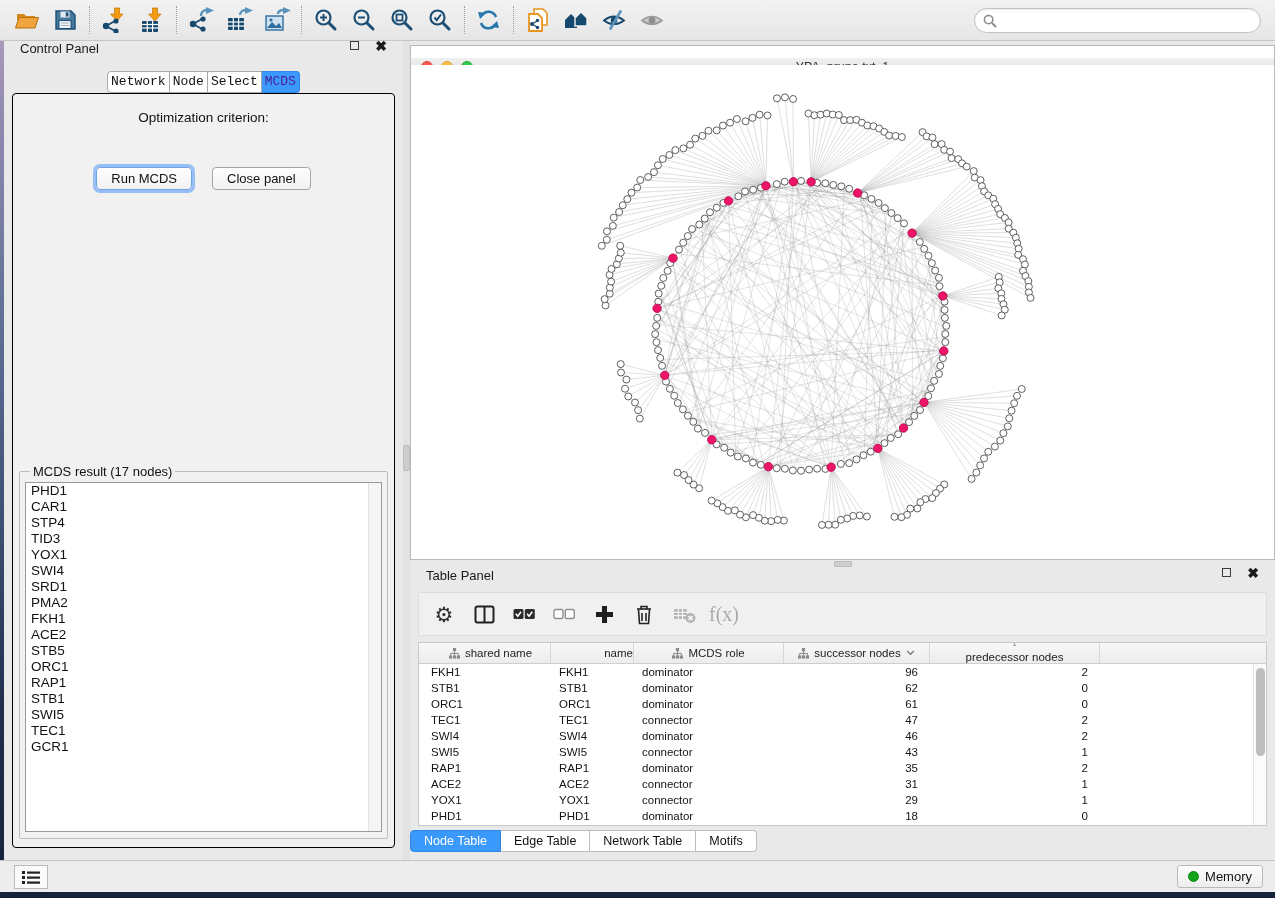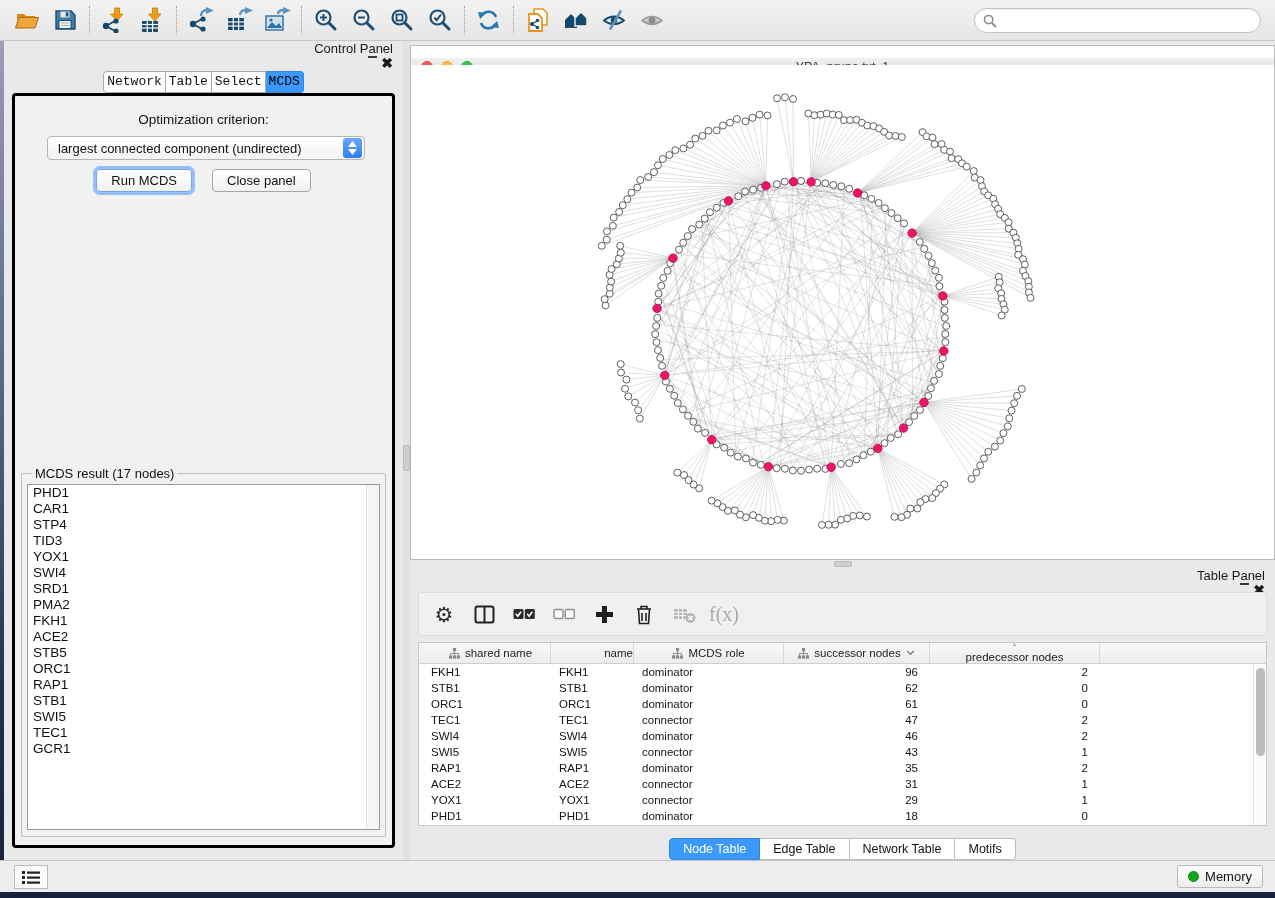--- a/index.html
+++ b/index.html
@@ -16,35 +16,35 @@
   .tbtn { width:38px; height:34px; border:none; background:transparent; display:flex;
     align-items:center; justify-content:center; cursor:pointer; }
   .tsep { width:1px; height:28px; border-left:1px dotted #9f9f9f; margin:0 5px; }
   .search-field { position:absolute; right:14px; top:8px; width:287px; height:25px;
     background:#fff; border:1px solid #c2c2c2; border-radius:13px;
     display:flex; align-items:center; padding-left:8px; box-shadow:inset 0 1px 2px rgba(0,0,0,.08); }
   .search-field input { border:none; outline:none; flex:1; height:20px; font-size:12px; background:transparent; }
 
   
   .control-panel { position:absolute; left:0; top:41px; width:399px; height:819px; background:#e9e9e9; }
-  .panel-header { position:absolute; left:0; right:0; top:0; height:26px; display:flex; align-items:flex-end;
-    padding:0 10px; font-size:13px; color:#1a1a1a;flex-direction:column; }
+  .panel-header { position:absolute; left:0; right:0; top:0; height:26px; display:flex; align-items:flex-start;
+    padding:0 16px; font-size:13px; color:#1a1a1a; }
   .panel-header .spacer { flex:1; }
   .float-box { width:9px; height:9px; border:1.5px solid #3a3a3a; display:inline-block; margin-right:16px; cursor:pointer; }
   .close-x { font-size:14px; font-weight:bold; color:#1a1a1a; line-height:10px; cursor:pointer; }
 
   .cp-tabs { position:absolute; top:30px; left:0; right:0; height:22px; display:flex; justify-content:center; }
   .cp-tab { font-size:13px; padding:2px 3px; background:#fff; border:1px solid #a9a9a9; border-left:none;
     color:#111; line-height:16px; cursor:pointer;font-family:Liberation Mono, monospace; }
   .cp-tab:first-child { border-left:1px solid #a9a9a9; border-radius:4px 0 0 4px; }
   .cp-tab:last-child { border-radius:0 4px 4px 0; }
-  .cp-tab.active { background:#3b99fc; border-color:#2e86e8; color:#000000; }
+  .cp-tab.active { background:#3b99fc; border-color:#2e86e8; color:#4c1d95; }
 
   .cp-content { position:absolute; left:8px; right:8px; top:52px; bottom:12px;
-    background:#f1f1f1; border:3px solid #000000; border-radius:4px; }
+    background:#f1f1f1; border:1px solid #000000; border-radius:4px; }
   .opt-label { position:absolute; top:16px; left:0; right:0; text-align:center; font-size:13.5px; color:#111; }
   .select-box { position:absolute; top:40px; left:32px; width:318px; height:24px; background:linear-gradient(#ffffff,#f3f3f3);
     border:1px solid #b5b5b5; border-radius:4px; display:flex; align-items:center; cursor:pointer; }
   .select-box .sel-text { flex:1; font-size:13px; color:#111; padding-left:10px; white-space:nowrap; overflow:hidden; }
   .select-stepper { width:19px; height:20px; margin-right:2px; border-radius:3px;
     background:linear-gradient(#69aaf9,#2f7cf6); display:flex; flex-direction:column; align-items:center; justify-content:center; gap:2px; }
   .btn-row { position:absolute; top:73px; left:0; right:0; display:flex; justify-content:center; gap:20px; }
   .jbtn { height:23px; padding:0 14px; font-size:13px; color:#111; background:linear-gradient(#ffffff,#f1f1f1);
     border:1px solid #a5a5a5; border-radius:4px; cursor:pointer; font-family:"Liberation Sans",sans-serif; }
   .jbtn.focused { box-shadow:0 0 0 3px rgba(110,170,246,.7); border-color:#6ea6e8; }
@@ -93,21 +93,21 @@
   .trow { display:flex; height:16px; align-items:center; cursor:default; }
   .tcell { font-size:11.5px; color:#141414; white-space:nowrap; overflow:hidden; }
   .c0 { width:132px; padding-left:12px; }
   .c1 { width:83px;  padding-left:8px; }
   .c2 { width:150px; padding-left:8px; }
   .c3 { width:146px; text-align:right; padding-right:12px; }
   .c4 { width:170px; text-align:right; padding-right:12px; }
   .tbl-scroll { position:absolute; right:0; top:21px; bottom:0; width:13px; background:#fbfbfb; border-left:1px solid #e4e4e4; }
   .tbl-thumb { position:absolute; left:2px; top:4px; width:9px; height:88px; background:#bdbdbd; border-radius:5px; }
 
-  .tp-tabs { position:absolute; left:0; right:0; bottom:0; height:22px; display:flex; justify-content:center; }
+  .tp-tabs { position:absolute; left:0; right:0; bottom:8px; height:22px; display:flex; }
   .tp-tab { font-size:12.5px; padding:3px 13px; background:#fff; border:1px solid #bdbdbd; border-left:none; color:#111; cursor:pointer; }
   .tp-tab:first-child { border-left:1px solid #bdbdbd; border-radius:4px 0 0 4px; }
   .tp-tab:last-child { border-radius:0 4px 4px 0; }
   .tp-tab.active { background:#3b99fc; border-color:#2e86e8; color:#fff; }
 
   
   .status-bar { position:absolute; left:-4px; right:0; bottom:0; height:32px; background:#ededed; border-top:1px solid #c6c6c6; }
   .list-btn { position:absolute; left:14px; top:4px; width:34px; height:24px; background:#fafafa; border:1px solid #bbb; display:flex; align-items:center; justify-content:center; cursor:pointer; }
   .memory-btn { position:absolute; right:12px; top:4px; height:23px; padding:0 10px; background:linear-gradient(#fdfdfd,#ededed);
     border:1px solid #b9b9b9; border-radius:3px; display:flex; align-items:center; gap:6px; font-size:13px; color:#111; cursor:pointer; }
@@ -281,37 +281,26 @@
 
   <div class="control-panel">
     <div class="panel-header">
       <span>Control Panel</span>
       <span class="spacer"></span>
       <span class="float-box"></span>
       <span class="close-x">✖</span>
     </div>
     <div class="cp-tabs">
       <span class="cp-tab">Network</span>
-      <span class="cp-tab">Table</span>
+      <span class="cp-tab">Node</span>
       <span class="cp-tab">Select</span>
       <span class="cp-tab active">MCDS</span>
     </div>
     <div class="cp-content">
       <div class="opt-label">Optimization criterion:</div>
-      <div class="select-box">
-        <span class="sel-text">largest connected component (undirected)</span>
-        <span class="select-stepper">
-          <svg width="9" height="6" viewBox="0 0 9 6">
-              <polygon points="4.5,0 9,6 0,6" fill="#fff"></polygon>
-            </svg>
-          <svg width="9" height="6" viewBox="0 0 9 6">
-              <polygon points="0,0 9,0 4.5,6" fill="#fff"></polygon>
-            </svg>
-        </span>
-      </div>
       <div class="btn-row">
         <button class="jbtn focused">Run MCDS</button>
         <button class="jbtn">Close panel</button>
       </div>
       <fieldset class="mcds-group">
         <legend>MCDS result (17 nodes)</legend>
         <div class="mcds-list" id="mcds-list">
           <div class="mcds-scroll"></div>
         <div class="mcds-item">PHD1</div>
             <div class="mcds-item">CAR1</div>

